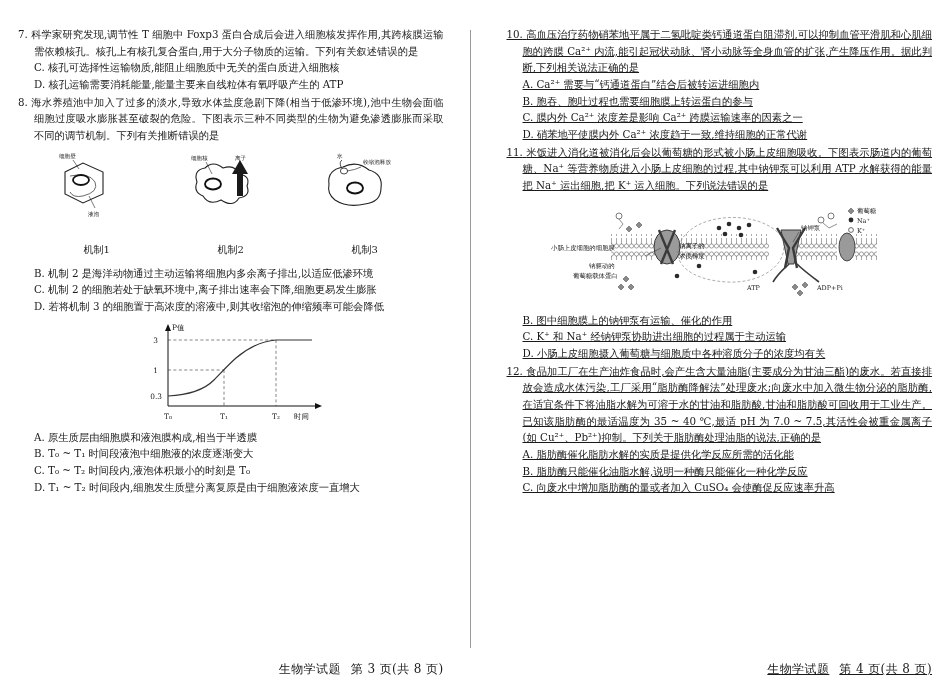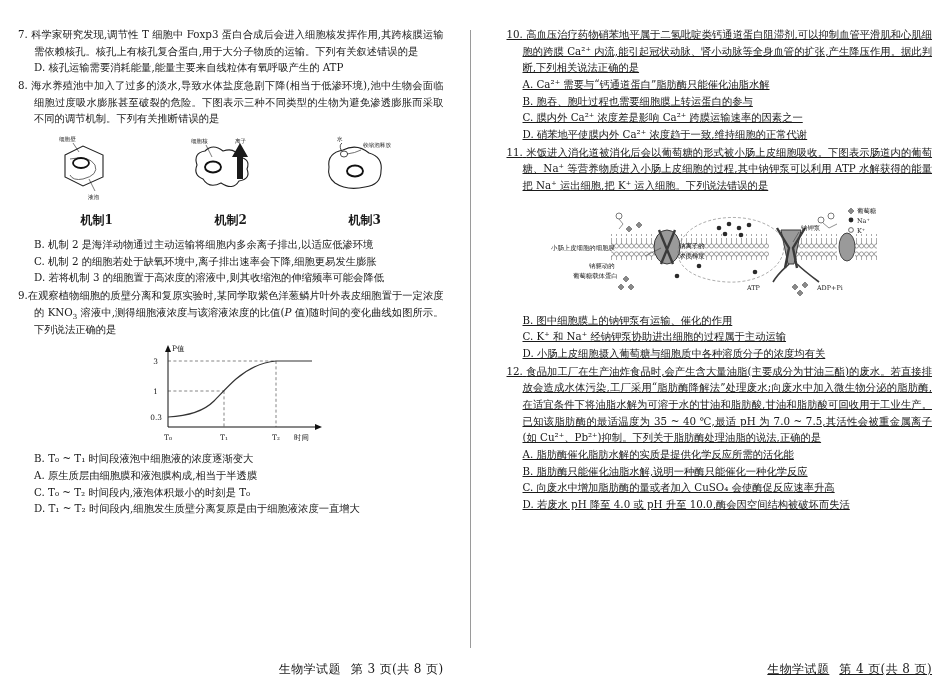--- a/index.html
+++ b/index.html
@@ -62,21 +62,21 @@
   .footer .sp{display:inline-block;width:10px;}
 
   
   .fig-cells{
     display:flex;
     justify-content:center;
     gap:26px;
     margin:6px 0 6px 0;
   }
   .cellwrap{width:108px;text-align:center;position:relative;}
-  .cellcap{font-size:12px;margin-top:3px;font-weight:bold;}
+  .cellcap{font-size:10px;margin-top:18px;}
 
   
   .fig-chart{
     display:flex;justify-content:center;
     margin:4px 0 4px 0;
     align-items:flex-end;
   }
 
   
   .fig-membrane{
@@ -92,20 +92,21 @@
 
 <div class="page">
 
   <div class="col col-left">
 
     <div class="q">
       <div class="q-body">
         <span>7.</span>
         <span>科学家研究发现,调节性 T 细胞中 Foxp3 蛋白合成后会进入细胞核发挥作用,其跨核膜运输需依赖核孔。核孔上有核孔复合蛋白,用于大分子物质的运输。下列有关叙述错误的是</span>
       </div>
+      <div class="opt">C. 核孔可选择性运输物质,能阻止细胞质中无关的蛋白质进入细胞核</div>
       <div class="opt">D. 核孔运输需要消耗能量,能量主要来自线粒体有氧呼吸产生的 ATP</div>
     </div>
 
     <div class="q">
       <div class="q-body">
         <span>8.</span>
         <span>海水养殖池中加入了过多的淡水,导致水体盐度急剧下降(相当于低渗环境),池中生物会面临细胞过度吸水膨胀甚至破裂的危险。下图表示三种不同类型的生物为避免渗透膨胀而采取不同的调节机制。下列有关推断错误的是</span>
       </div>
 
       <div class="fig-cells">
@@ -149,23 +150,20 @@
           <div class="cellcap">机制3</div>
         </div>
       </div>
 
       <div class="opt">B. 机制 2 是海洋动物通过主动运输将细胞内多余离子排出,以适应低渗环境</div>
       <div class="opt">C. 机制 2 的细胞若处于缺氧环境中,离子排出速率会下降,细胞更易发生膨胀</div>
       <div class="opt">D. 若将机制 3 的细胞置于高浓度的溶液中,则其收缩泡的伸缩频率可能会降低</div>
     </div>
 
     <div class="q">
-      <div class="q-body">
-        <span>9.</span><span>在观察植物细胞的质壁分离和复原实验时,某同学取紫色洋葱鳞片叶外表皮细胞置于一定浓度的 KNO</span><sub>3</sub><span> 溶液中,测得细胞液浓度与该溶液浓度的比值(</span><i>P</i><span> 值)随时间的变化曲线如图所示。下列说法正确的是</span>
-      </div>
 
       <div class="fig-chart">
         <svg width="230" height="105" viewBox="0 0 230 105">
 
           <line x1="52" y1="10" x2="52" y2="86" stroke="#111" stroke-width="1"></line>
           <polygon points="52,4 49,11 55,11" fill="#111"></polygon>
 
           <line x1="52" y1="86" x2="200" y2="86" stroke="#111" stroke-width="1"></line>
           <polygon points="206,86 199,83 199,89" fill="#111"></polygon>
 
@@ -184,26 +182,26 @@
 
           <text class="axlbl" x="52" y="99" text-anchor="middle">T₀</text>
           <text class="axlbl" x="108" y="99" text-anchor="middle">T₁</text>
           <text class="axlbl" x="160" y="99" text-anchor="middle">T₂</text>
 
           <path d="M52 76 C 72 75, 88 70, 98 60 C 104 54, 112 45, 120 38 C 132 28, 146 21, 160 20 L 196 20" fill="none" stroke="#333" stroke-width="1.2"></path>
         </svg>
       </div>
 
       <div class="opt">
+        <span>A.</span>
+        <span>原生质层由细胞膜和液泡膜构成,相当于半透膜</span>
+      </div>
+      <div class="opt">
         <span>B.</span>
         <span>T₀ ~ T₁ 时间段液泡中细胞液的浓度逐渐变大</span>
-      </div>
-      <div class="opt">
-        <span>A.</span>
-        <span>原生质层由细胞膜和液泡膜构成,相当于半透膜</span>
       </div>
       <div class="opt">
         <span>C.</span>
         <span>T₀ ~ T₂ 时间段内,液泡体积最小的时刻是 T₀</span>
       </div>
       <div class="opt">
         <span>D.</span>
         <span>T₁ ~ T₂ 时间段内,细胞发生质壁分离复原是由于细胞液浓度一直增大</span>
       </div>
     </div>
@@ -215,21 +213,21 @@
 
   <div class="divider"></div>
 
   <div class="col col-right">
 
     <div class="q">
       <div class="q-body">
         <span>10.</span>
         <span>高血压治疗药物硝苯地平属于二氢吡啶类钙通道蛋白阻滞剂,可以抑制血管平滑肌和心肌细胞的跨膜 Ca²⁺ 内流,能引起冠状动脉、肾小动脉等全身血管的扩张,产生降压作用。据此判断,下列相关说法正确的是</span>
       </div>
-      <div class="opt">A. Ca²⁺ 需要与“钙通道蛋白”脂肪酶只能催化油脂水解</div>
+      <div class="opt">A. Ca²⁺ 需要与“钙通道蛋白”结合后被转运进细胞内</div>
       <div class="opt">B. 胞吞、胞吐过程也需要细胞膜上转运蛋白的参与</div>
       <div class="opt">C. 膜内外 Ca²⁺ 浓度差是影响 Ca²⁺ 跨膜运输速率的因素之一</div>
       <div class="opt">D. 硝苯地平使膜内外 Ca²⁺ 浓度趋于一致,维持细胞的正常代谢</div>
     </div>
 
     <div class="q">
       <div class="q-body">
         <span>11.</span>
         <span>米饭进入消化道被消化后会以葡萄糖的形式被小肠上皮细胞吸收。下图表示肠道内的葡萄糖、Na⁺ 等营养物质进入小肠上皮细胞的过程,其中钠钾泵可以利用 ATP 水解获得的能量把 Na⁺ 运出细胞,把 K⁺ 运入细胞。下列说法错误的是</span>
       </div>
@@ -318,21 +316,20 @@
     </div>
 
     <div class="q">
       <div class="q-body">
         <span>12.</span>
         <span>食品加工厂在生产油炸食品时,会产生含大量油脂(主要成分为甘油三酯)的废水。若直接排放会造成水体污染,工厂采用“脂肪酶降解法”处理废水;向废水中加入微生物分泌的脂肪酶,在适宜条件下将油脂水解为可溶于水的甘油和脂肪酸,甘油和脂肪酸可回收用于工业生产。已知该脂肪酶的最适温度为 35 ~ 40 ℃,最适 pH 为 7.0 ~ 7.5,其活性会被重金属离子(如 Cu²⁺、Pb²⁺)抑制。下列关于脂肪酶处理油脂的说法,正确的是</span>
       </div>
       <div class="opt">A. 脂肪酶催化脂肪水解的实质是提供化学反应所需的活化能</div>
       <div class="opt">B. 脂肪酶只能催化油脂水解,说明一种酶只能催化一种化学反应</div>
       <div class="opt">C. 向废水中增加脂肪酶的量或者加入 CuSO₄ 会使酶促反应速率升高</div>
-      <div class="opt">D. 若废水 pH 降至 4.0 或 pH 升至 10.0,酶会因空间结构被破坏而失活</div>
     </div>
 
     <div class="footer">
       <span>生物学试题</span><span class="sp"></span><span>第 4 页(共 8 页)</span>
     </div>
   </div>
 
 </div>
 
 </body></html>

